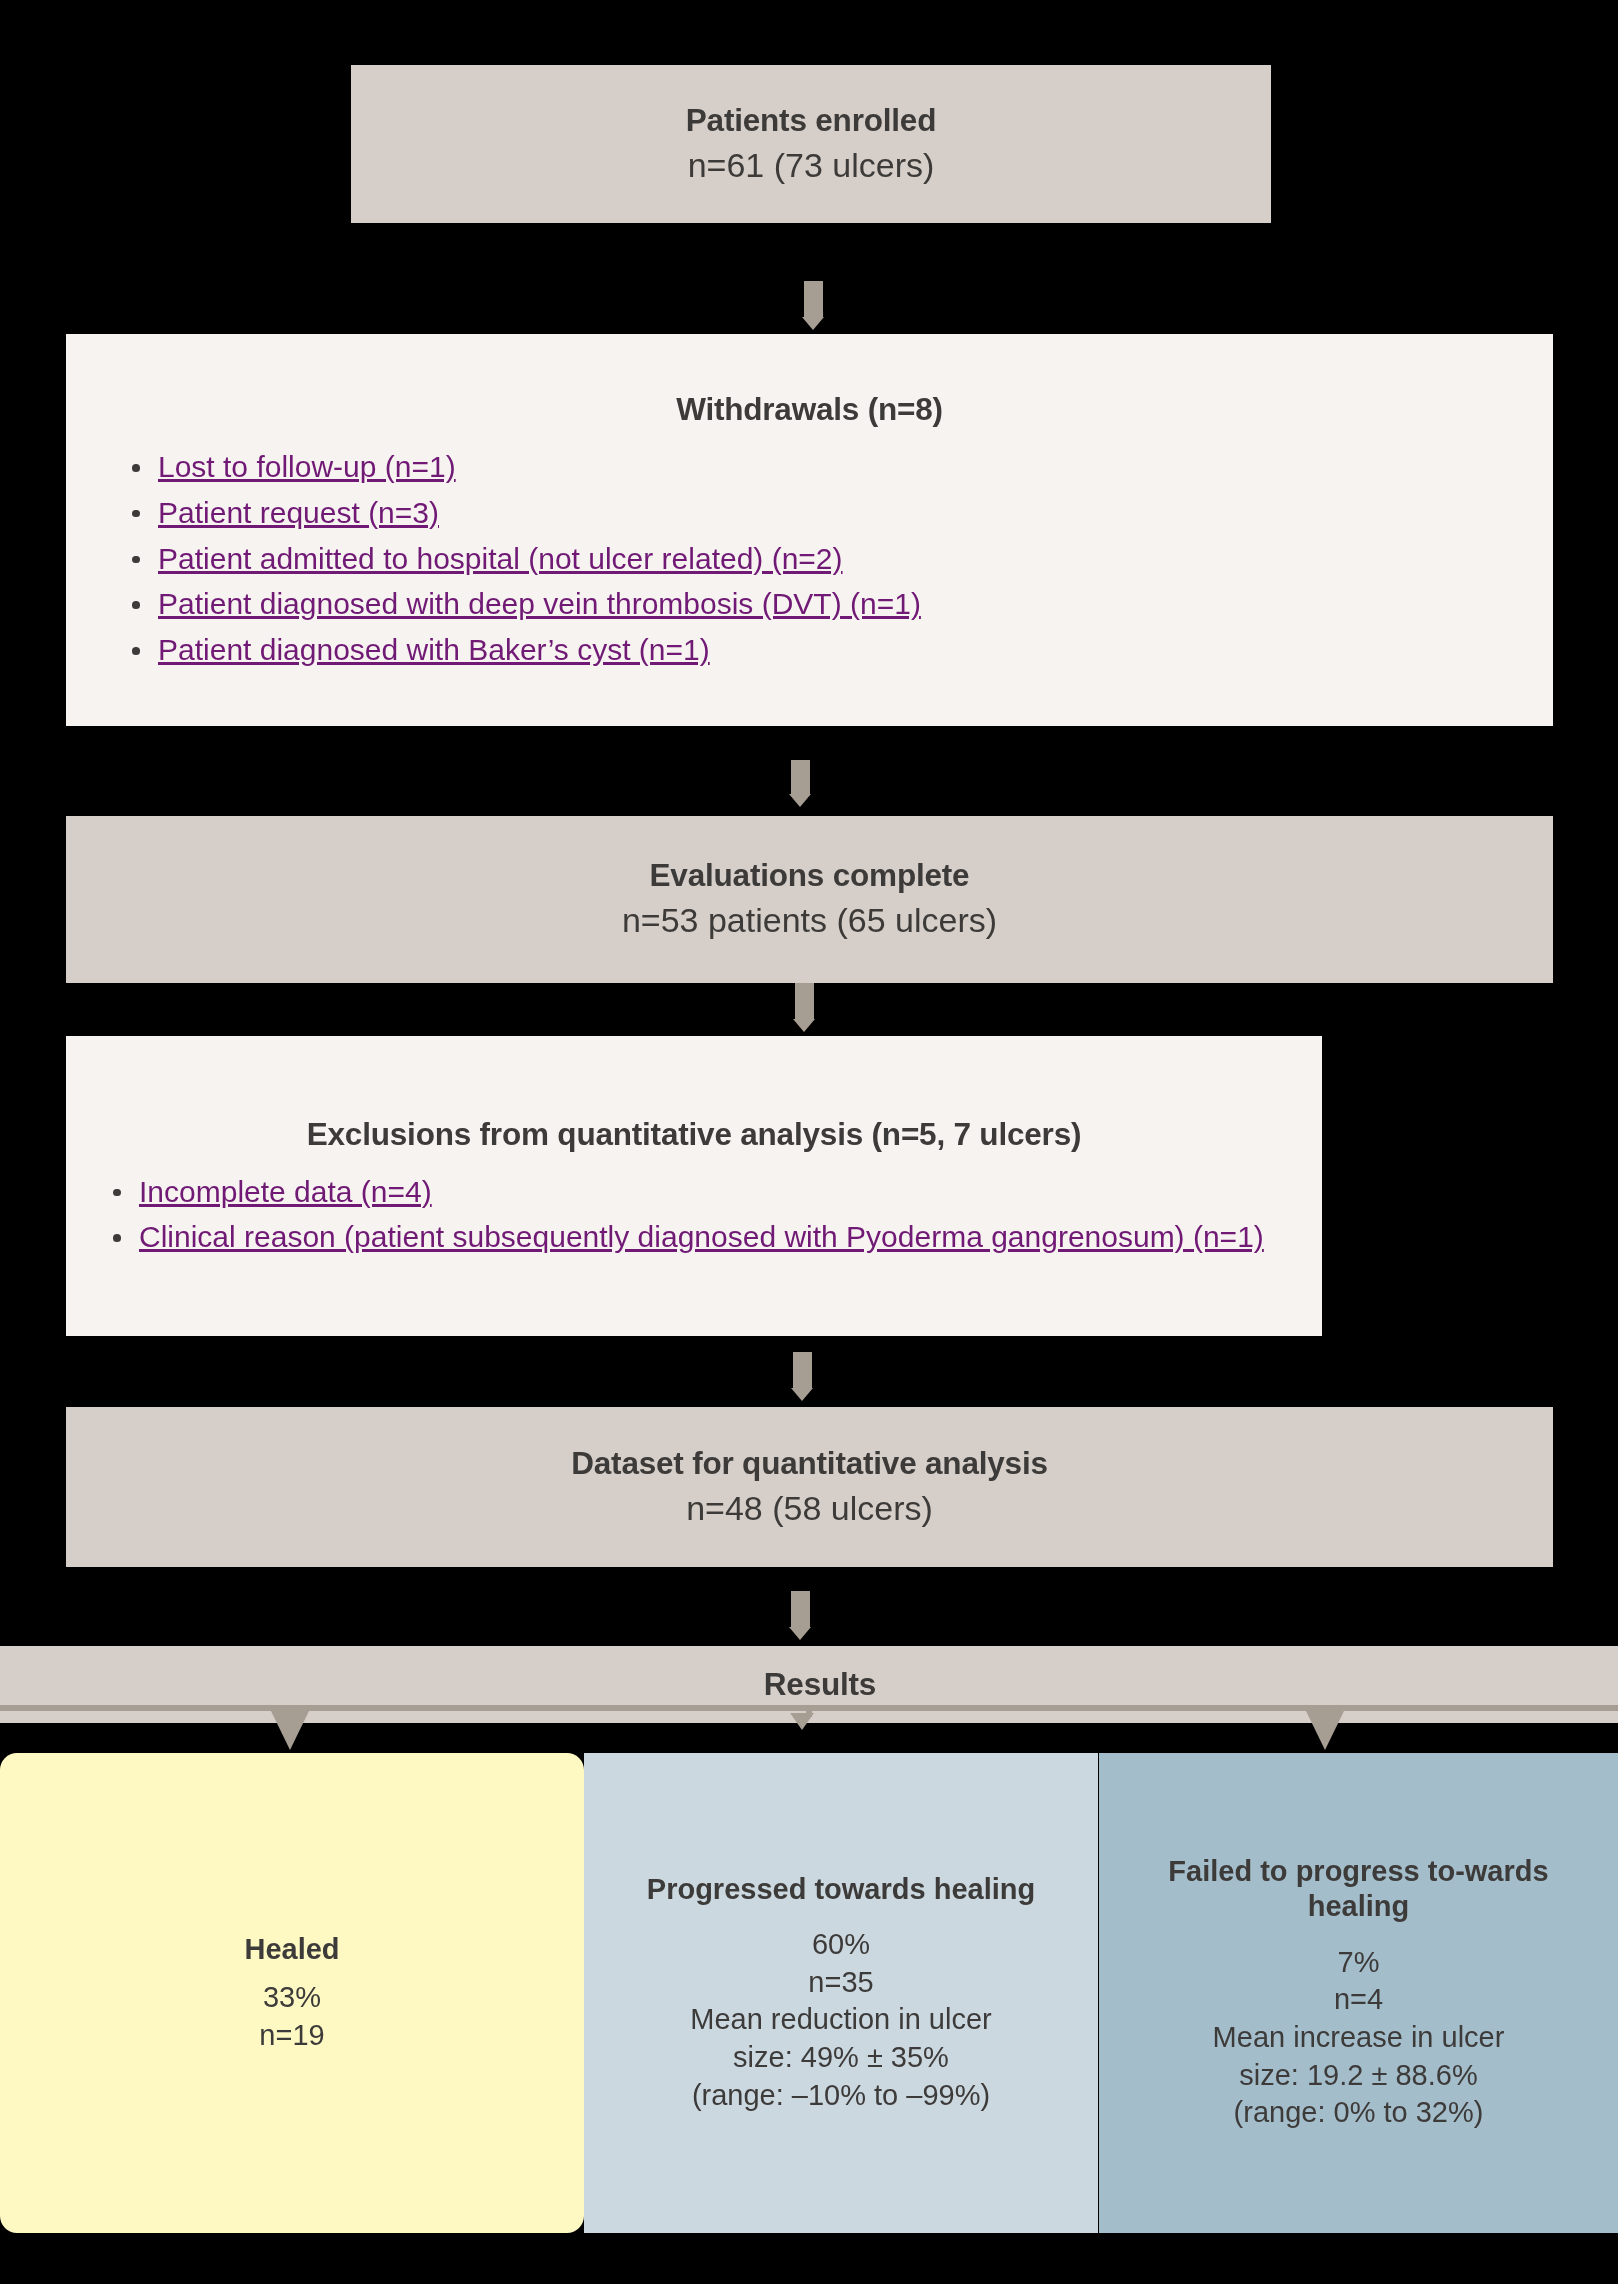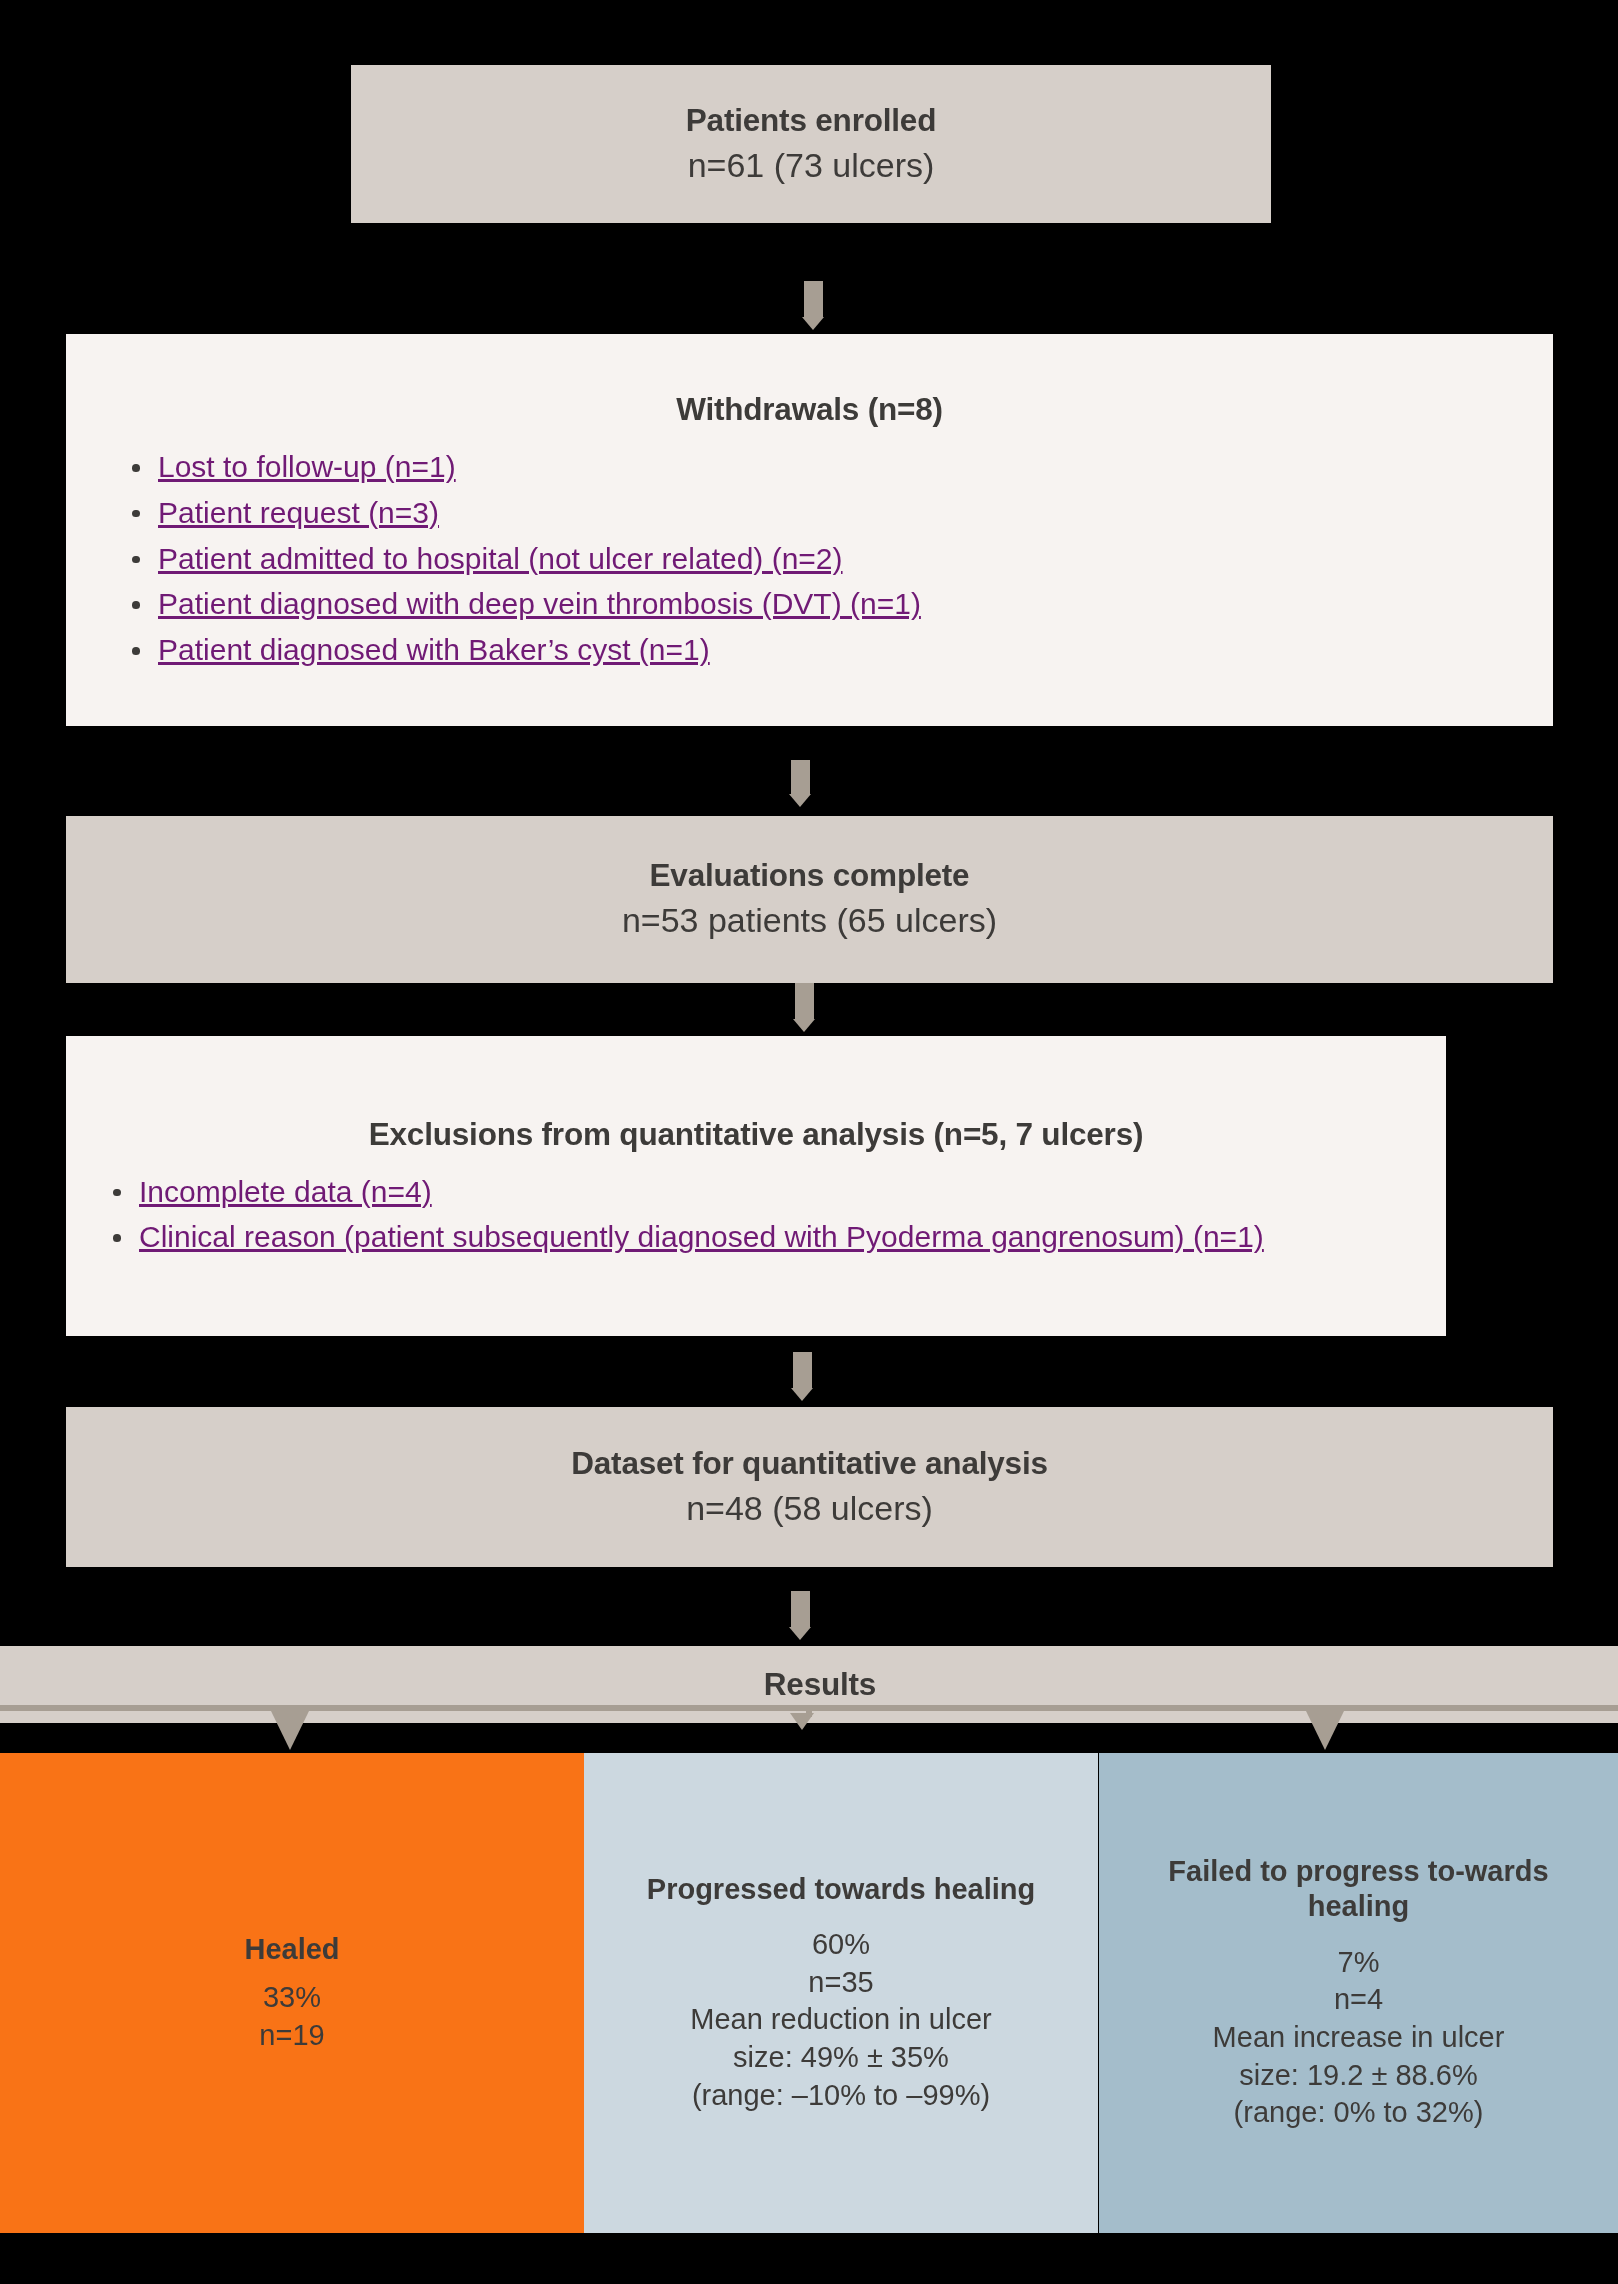--- a/index.html
+++ b/index.html
@@ -172,21 +172,22 @@
   }
   .result-line {
     font-size: 29px;
     line-height: 1.30;
     color: #3d3b39;
   }
 
   #card-healed {
     left: 0px;
     width: 584px;
-    background: #f97316;
+    background: #fef9c3;
+    border-radius: 17px;
   }
   #card-healed .result-title { margin-bottom: 12px; }
 
   #card-progressed {
     left: 584px;
     width: 514px;
     background: #ccd8e0;
   }
 
   #card-failed {
@@ -223,21 +224,21 @@
   <div class="vconn-arrow" style="left:789px; top:794px;"></div>
 
   <div class="box box-tan" id="node-evaluations" style="left:66px; top:816px; width:1487px; height:167px;">
     <div class="box-title">Evaluations complete</div>
     <div class="box-sub">n=53 patients (65 ulcers)</div>
   </div>
 
   <div class="vconn" style="left:795px; top:983px; width:19px; height:36px;"></div>
   <div class="vconn-arrow" style="left:793px; top:1019px;"></div>
 
-  <div class="box box-cream" id="node-exclusions" style="left:66px; top:1036px; width:1380px; height:300px;">
+  <div class="box box-cream" id="node-exclusions" style="left:66px; top:1036px; width:1256px; height:300px;">
     <div class="cream-title">Exclusions from quantitative analysis (n=5, 7 ulcers)</div>
     <ul class="bullets" style="padding-left:44px;">
       <li>Incomplete data (n=4)</li>
       <li>Clinical reason (patient subsequently diagnosed with Pyoderma gangrenosum) (n=1)</li>
     </ul>
   </div>
 
   <div class="vconn" style="left:793px; top:1352px; width:19px; height:36px;"></div>
   <div class="vconn-arrow" style="left:791px; top:1388px;"></div>
 

